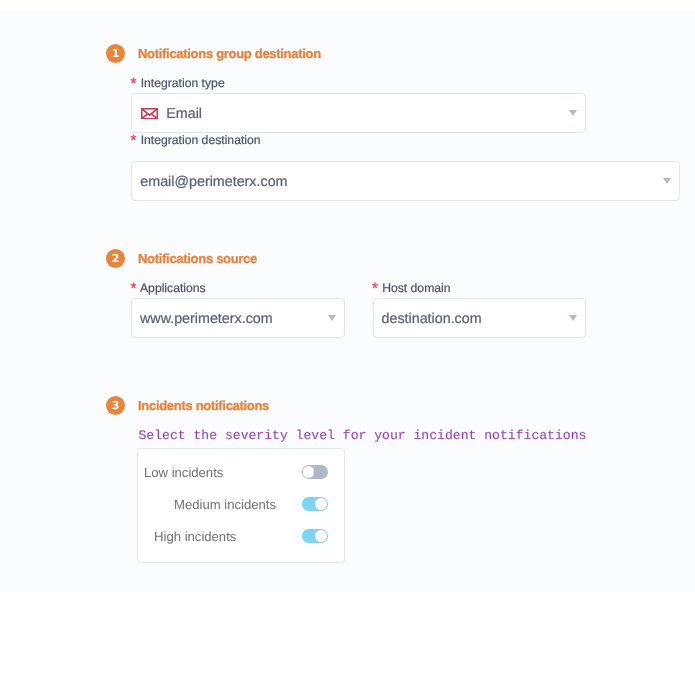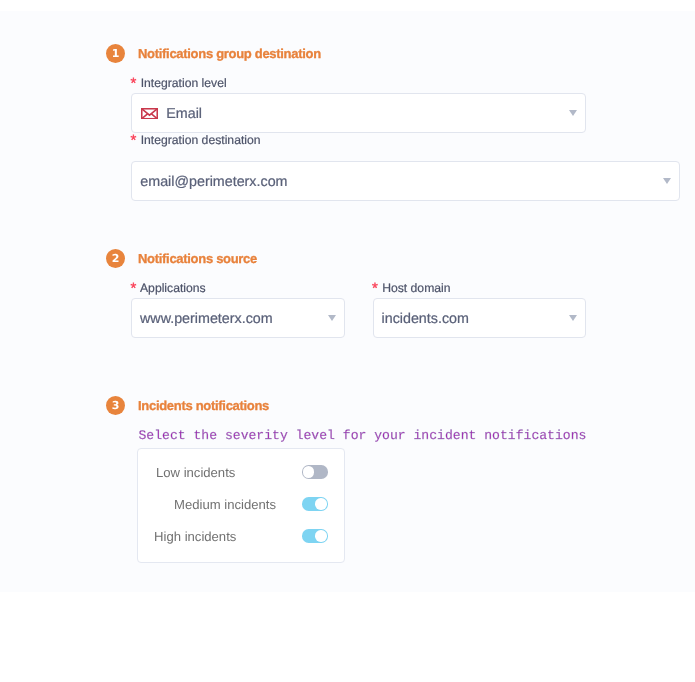--- a/index.html
+++ b/index.html
@@ -40,21 +40,21 @@
 <div id="root">
   <div class="page-bg"></div>
 
   <div class="abs sec-head" style="left:106px;top:43.5px;">
     <div class="badge">1</div>
     <div class="sec-title">Notifications group destination</div>
   </div>
 
   <div class="abs field-label" style="left:131.5px;top:75.8px;">
     <span class="req">*</span>
-    <span>Integration level</span>
+    <span>Integration type</span>
   </div>
   <div class="abs field" style="left:131px;top:93.2px;width:454.5px;height:39.4px;padding-left:9.3px;">
     <span class="env-icon" style="position:relative;top:0.5px;">
       <svg width="17" height="11.5" viewBox="0 0 34 23" style="display:block">
           <rect x="1.55" y="1.55" width="30.9" height="19.9" fill="none" stroke="#c9384c" stroke-width="3.1"></rect>
           <path d="M1.8 1.8 L17 14.4 L32.2 1.8" fill="none" stroke="#c9384c" stroke-width="3.1"></path>
           <path d="M1.8 21.2 L13.1 11.6 M32.2 21.2 L20.9 11.6" fill="none" stroke="#c9384c" stroke-width="3.1"></path>
         </svg>
     </span>
     <span class="val" style="margin-left:8px;">Email</span>
@@ -82,33 +82,33 @@
   <div class="abs field" style="left:131px;top:298.2px;width:213.5px;height:39.4px;padding-left:8px;">
     <span class="val">www.perimeterx.com</span>
     <span class="caret" style="right:7.6px;top:15.5px;"></span>
   </div>
 
   <div class="abs field-label" style="left:373px;top:280.8px;">
     <span class="req">*</span>
     <span>Host domain</span>
   </div>
   <div class="abs field" style="left:372.5px;top:298.2px;width:213.5px;height:39.4px;padding-left:8px;">
-    <span class="val">incidents.com</span>
+    <span class="val">destination.com</span>
     <span class="caret" style="right:7.6px;top:15.5px;"></span>
   </div>
 
   <div class="abs sec-head" style="left:106px;top:395.5px;">
     <div class="badge">3</div>
     <div class="sec-title">Incidents notifications</div>
   </div>
 
   <div class="abs desc" style="left:138.5px;top:427.8px;">Select the severity level for your incident notifications</div>
 
   <div class="abs tog-card" style="left:137px;top:448px;width:208px;height:114.5px;">
-    <div class="tog-row" style="left:18px;top:16.4px;text-align:right;">
+    <div class="tog-row" style="left:6px;top:16.4px;text-align:right;">
       <span class="tog-label">Low incidents</span>
     </div>
     <div class="switch off" style="left:163.6px;top:16.3px;">
         <span class="knob"></span>
       </div>
 
     <div class="tog-row" style="left:16.1px;top:48.4px;margin-left:20px;">
       <span class="tog-label">Medium incidents</span>
     </div>
     <div class="switch on" style="left:163.6px;top:48.3px;">

